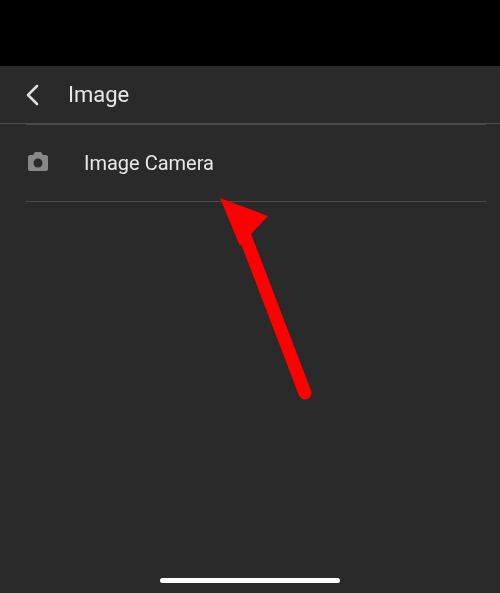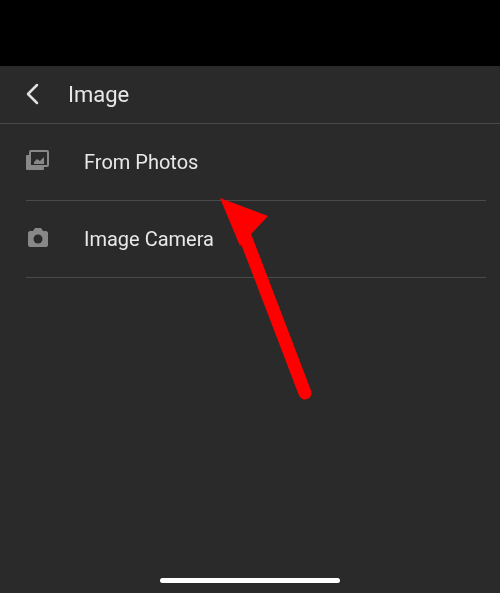--- a/index.html
+++ b/index.html
@@ -16,21 +16,21 @@
       overflow: hidden;
       position: relative;
     }
     .status-bar {
       width: 100%;
       height: 66px;
       background: #000000;
     }
     .header {
       display: flex;
-      align-items: flex-start;
+      align-items: flex-end;
       padding: 16px 20px;
       border-bottom: 1px solid #4a4a4a;
       gap: 24px;
     }
     .back-button {
       display: flex;
       align-items: center;
       justify-content: center;
       width: 24px;
       height: 24px;
@@ -98,30 +98,20 @@
   <div class="back-button">
     <svg width="14" height="22" viewBox="0 0 14 22" fill="none">
       <path d="M12 2 L3 11 L12 20" stroke="currentColor" stroke-width="2.5" stroke-linecap="round" stroke-linejoin="round"></path>
     </svg>
   </div>
   <div class="header-title">Image</div>
 </div>
 
 <div class="menu-list">
 
-  <div class="menu-item">
-    <div class="menu-item-icon">
-      <svg width="28" height="28" viewBox="0 0 28 28" fill="none">
-        <rect x="2" y="7" width="18" height="15" rx="1" fill="#888888"></rect>
-        <rect x="6" y="3" width="18" height="15" rx="1" stroke="#888888" stroke-width="2" fill="#2a2a2a"></rect>
-        <path d="M10 14 L13 11 L16 13 L20 9 L20 16 L10 16 Z" fill="#888888"></path>
-      </svg>
-    </div>
-    <div class="menu-item-label">From Photos</div>
-  </div>
   <div class="divider"></div>
 
   <div class="menu-item">
     <div class="menu-item-icon">
       <svg width="28" height="28" viewBox="0 0 28 28" fill="none">
         <path d="M4 8 C4 7 5 6 6 6 L9 6 L11 3 L17 3 L19 6 L22 6 C23 6 24 7 24 8 L24 20 C24 21 23 22 22 22 L6 22 C5 22 4 21 4 20 Z" fill="#888888"></path>
         <circle cx="14" cy="14" r="4.5" fill="#2a2a2a"></circle>
       </svg>
     </div>
     <div class="menu-item-label">Image Camera</div>

